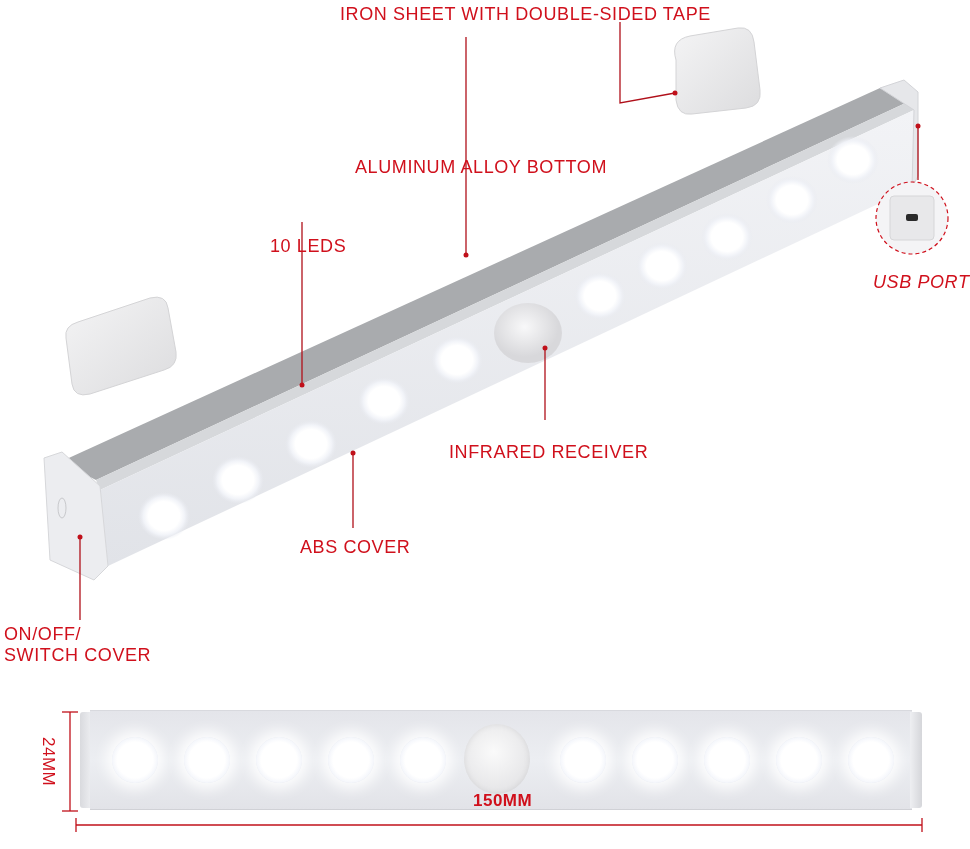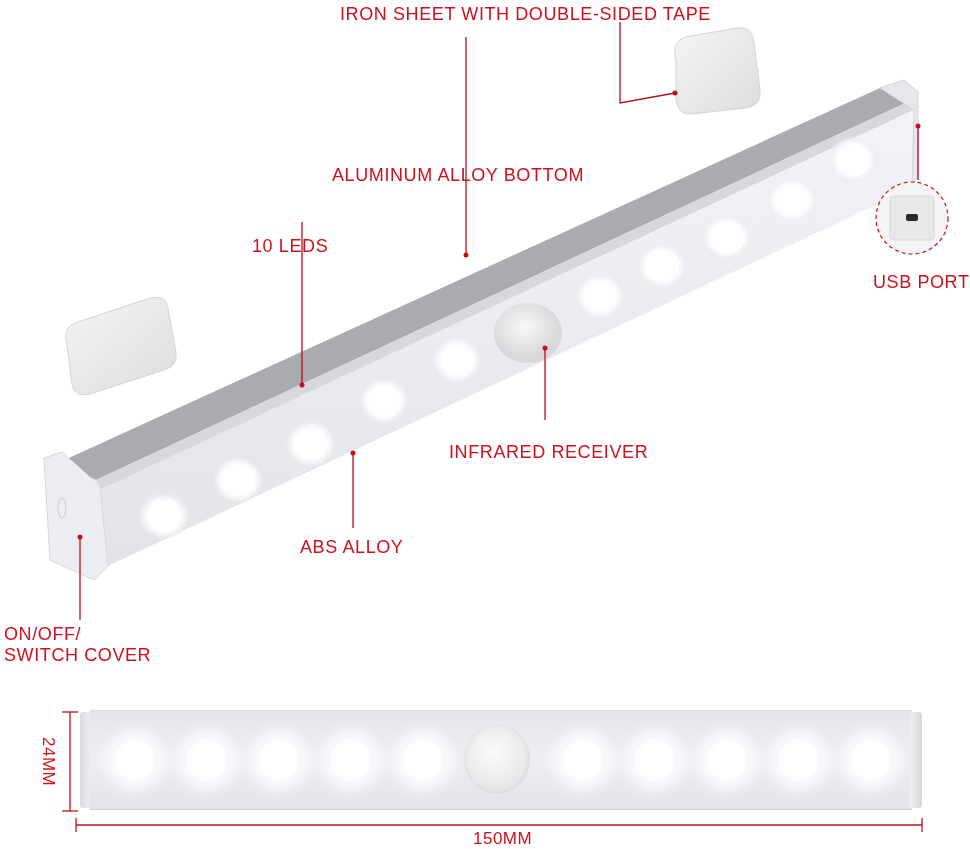--- a/index.html
+++ b/index.html
@@ -113,25 +113,25 @@
     <circle cx="466" cy="255" r="2.5"></circle>
     <circle cx="302" cy="385" r="2.5"></circle>
     <circle cx="918" cy="126" r="2.5"></circle>
     <circle cx="545" cy="348" r="2.5"></circle>
     <circle cx="353" cy="453" r="2.5"></circle>
     <circle cx="80" cy="537" r="2.5"></circle>
   </g>
 </svg>
 
 <div class="label" style="left:340px; top:4px;">IRON SHEET WITH DOUBLE-SIDED TAPE</div>
-<div class="label" style="left:332px; top:157px;margin-top:8px;">ALUMINUM ALLOY BOTTOM</div>
-<div class="label" style="left:252px; top:236px;">10 LEDS</div>
-<div class="label" style="left:873px; top:272px;">USB PORT</div>
+<div class="label" style="left:355px; top:157px;">ALUMINUM ALLOY BOTTOM</div>
+<div class="label" style="left:270px; top:236px;">10 LEDS</div>
+<div class="label" style="left:873px; top:272px;font-style:italic;">USB PORT</div>
 <div class="label" style="left:449px; top:430px;margin-top:12px;">INFRARED RECEIVER</div>
-<div class="label" style="left:300px; top:537px;">ABS ALLOY</div>
+<div class="label" style="left:300px; top:537px;">ABS COVER</div>
 <div class="label multi" style="left:4px; top:624px;">ON/OFF/
 SWITCH COVER</div>
 
 <div class="flatbar">
   <div class="flat-cap-l"></div>
   <div class="flat-body">
     <div class="led" style="left:22px;"></div>
     <div class="led" style="left:94px;"></div>
     <div class="led" style="left:166px;"></div>
     <div class="led" style="left:238px;"></div>
@@ -150,13 +150,13 @@
   <g stroke="#c0101a" stroke-width="1.3" fill="none">
     <line x1="70" y1="712" x2="70" y2="811"></line>
     <line x1="62" y1="712" x2="78" y2="712"></line>
     <line x1="62" y1="811" x2="78" y2="811"></line>
     <line x1="76" y1="825" x2="922" y2="825"></line>
     <line x1="76" y1="818" x2="76" y2="832"></line>
     <line x1="922" y1="818" x2="922" y2="832"></line>
   </g>
 </svg>
 <div class="dim-text dim-vertical" style="left:58px; top:737px;">24MM</div>
-<div class="dim-text" style="left:473px; top:829px;">150MM</div>
+<div class="dim-text" style="left:473px; top:791px;font-weight:bold;">150MM</div>
 
 </body></html>

